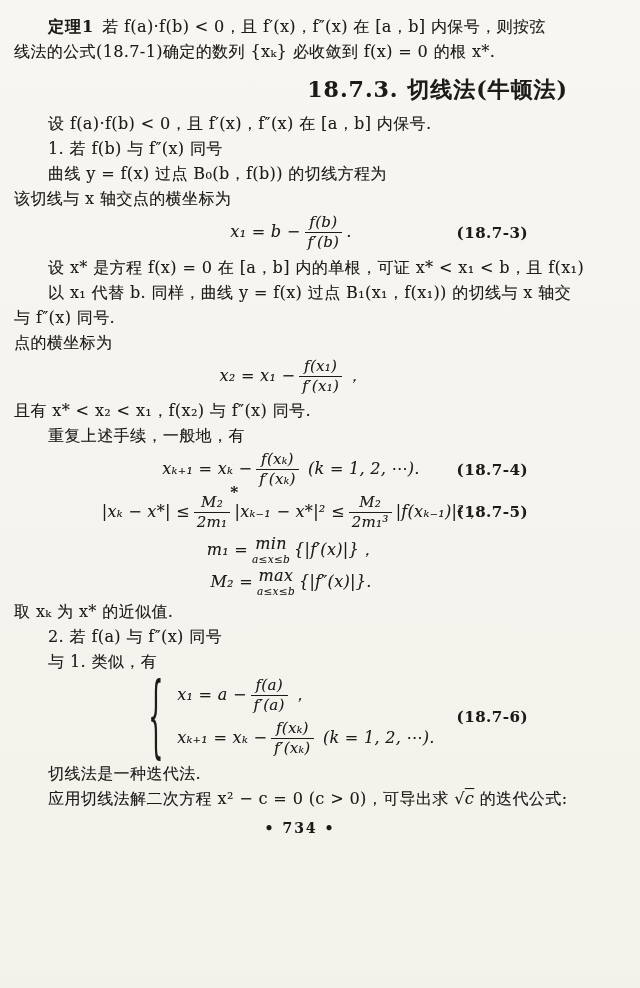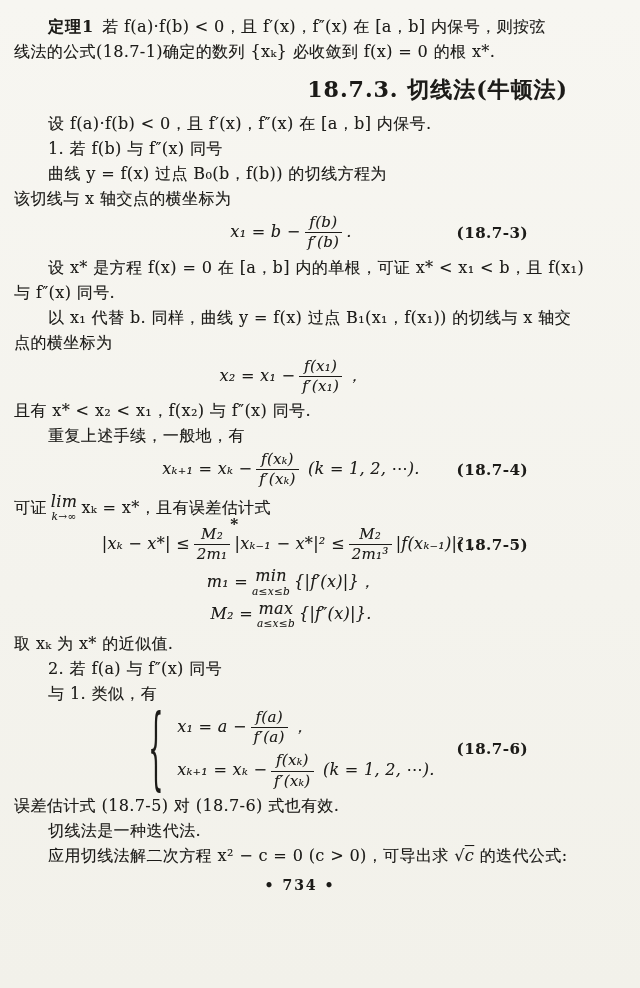--- a/index.html
+++ b/index.html
@@ -113,37 +113,36 @@
 
 
   <p class="ln">该切线与 x 轴交点的横坐标为</p>
 
   <div class="eqrow">
     <span class="eqbody"><span>x₁ = b −</span><span class="frac"><span class="num">f(b)</span><span class="den">f′(b)</span></span><span>.</span></span>
     <span class="eqlabel">(18.7-3)</span>
   </div>
 
   <p class="ln indent">设 x* 是方程 f(x) = 0 在 [a，b] 内的单根，可证 x* &lt; x₁ &lt; b，且 f(x₁)</p>
+  <p class="ln indent">以 x₁ 代替 b. 同样，曲线 y = f(x) 过点 B₁(x₁，f(x₁)) 的切线与 x 轴交</p>
   <p class="ln">与 f″(x) 同号.</p>
-  <p class="ln indent">以 x₁ 代替 b. 同样，曲线 y = f(x) 过点 B₁(x₁，f(x₁)) 的切线与 x 轴交</p>
   <p class="ln">点的横坐标为</p>
 
   <div class="eqrow">
     <span class="eqbody"><span>x₂ = x₁ −</span><span class="frac"><span class="num">f(x₁)</span><span class="den">f′(x₁)</span></span><span>，</span></span>
   </div>
 
   <p class="ln">且有 x* &lt; x₂ &lt; x₁，f(x₂) 与 f″(x) 同号.</p>
   <p class="ln indent">重复上述手续，一般地，有</p>
 
   <div class="eqrow">
     <span class="eqbody"><span>xₖ₊₁ = xₖ −</span><span class="frac"><span class="num">f(xₖ)</span><span class="den">f′(xₖ)</span></span><span> (k = 1, 2, ⋯).</span></span>
     <span class="eqlabel">(18.7-4)</span>
   </div>
 
-  <p class="ln"><span>可证</span><span class="limop"><span class="op">lim</span><span class="opsub">k→∞</span></span><span>xₖ = x*，且有误差估计式</span></p>
 
   <div class="eqrow">
     <span class="eqbody"><span>|xₖ − x*| ≤</span><span class="fracwrap"><span class="starmark">*</span><span class="frac"><span class="num">M₂</span><span class="den">2m₁</span></span></span><span>|xₖ₋₁ − x*|² ≤</span><span class="frac"><span class="num">M₂</span><span class="den">2m₁³</span></span><span>|f(xₖ₋₁)|²，</span></span>
     <span class="eqlabel">(18.7-5)</span>
   </div>
 
 
   <div class="eqrow defrow">
     <span class="eqbody"><span>m₁ =</span><span class="limop"><span class="op">min</span><span class="opsub">a≤x≤b</span></span><span>{|f′(x)|}，</span></span>
   </div>
@@ -160,19 +159,18 @@
     <span class="eq6wrap">
       <span class="brace">{</span>
       <span class="syscol">
         <span class="sysrow eqbody"><span>x₁ = a −</span><span class="frac"><span class="num">f(a)</span><span class="den">f′(a)</span></span><span>，</span></span>
         <span class="sysrow eqbody"><span>xₖ₊₁ = xₖ −</span><span class="frac"><span class="num">f(xₖ)</span><span class="den">f′(xₖ)</span></span><span> (k = 1, 2, ⋯).</span></span>
       </span>
     </span>
     <span class="eqlabel">(18.7-6)</span>
   </div>
 
-  <p class="ln">误差估计式 (18.7-5) 对 (18.7-6) 式也有效.</p>
   <p class="ln indent">切线法是一种迭代法.</p>
   <p class="ln indent"><span>应用切线法解二次方程 x² − c = 0 (c &gt; 0)，可导出求 </span><span class="sqrtsign">√</span><span class="radicand">c</span><span> 的迭代公式:</span></p>
 
   <div class="footer">• 734 •</div>
 
 </div>
 
 </body></html>

